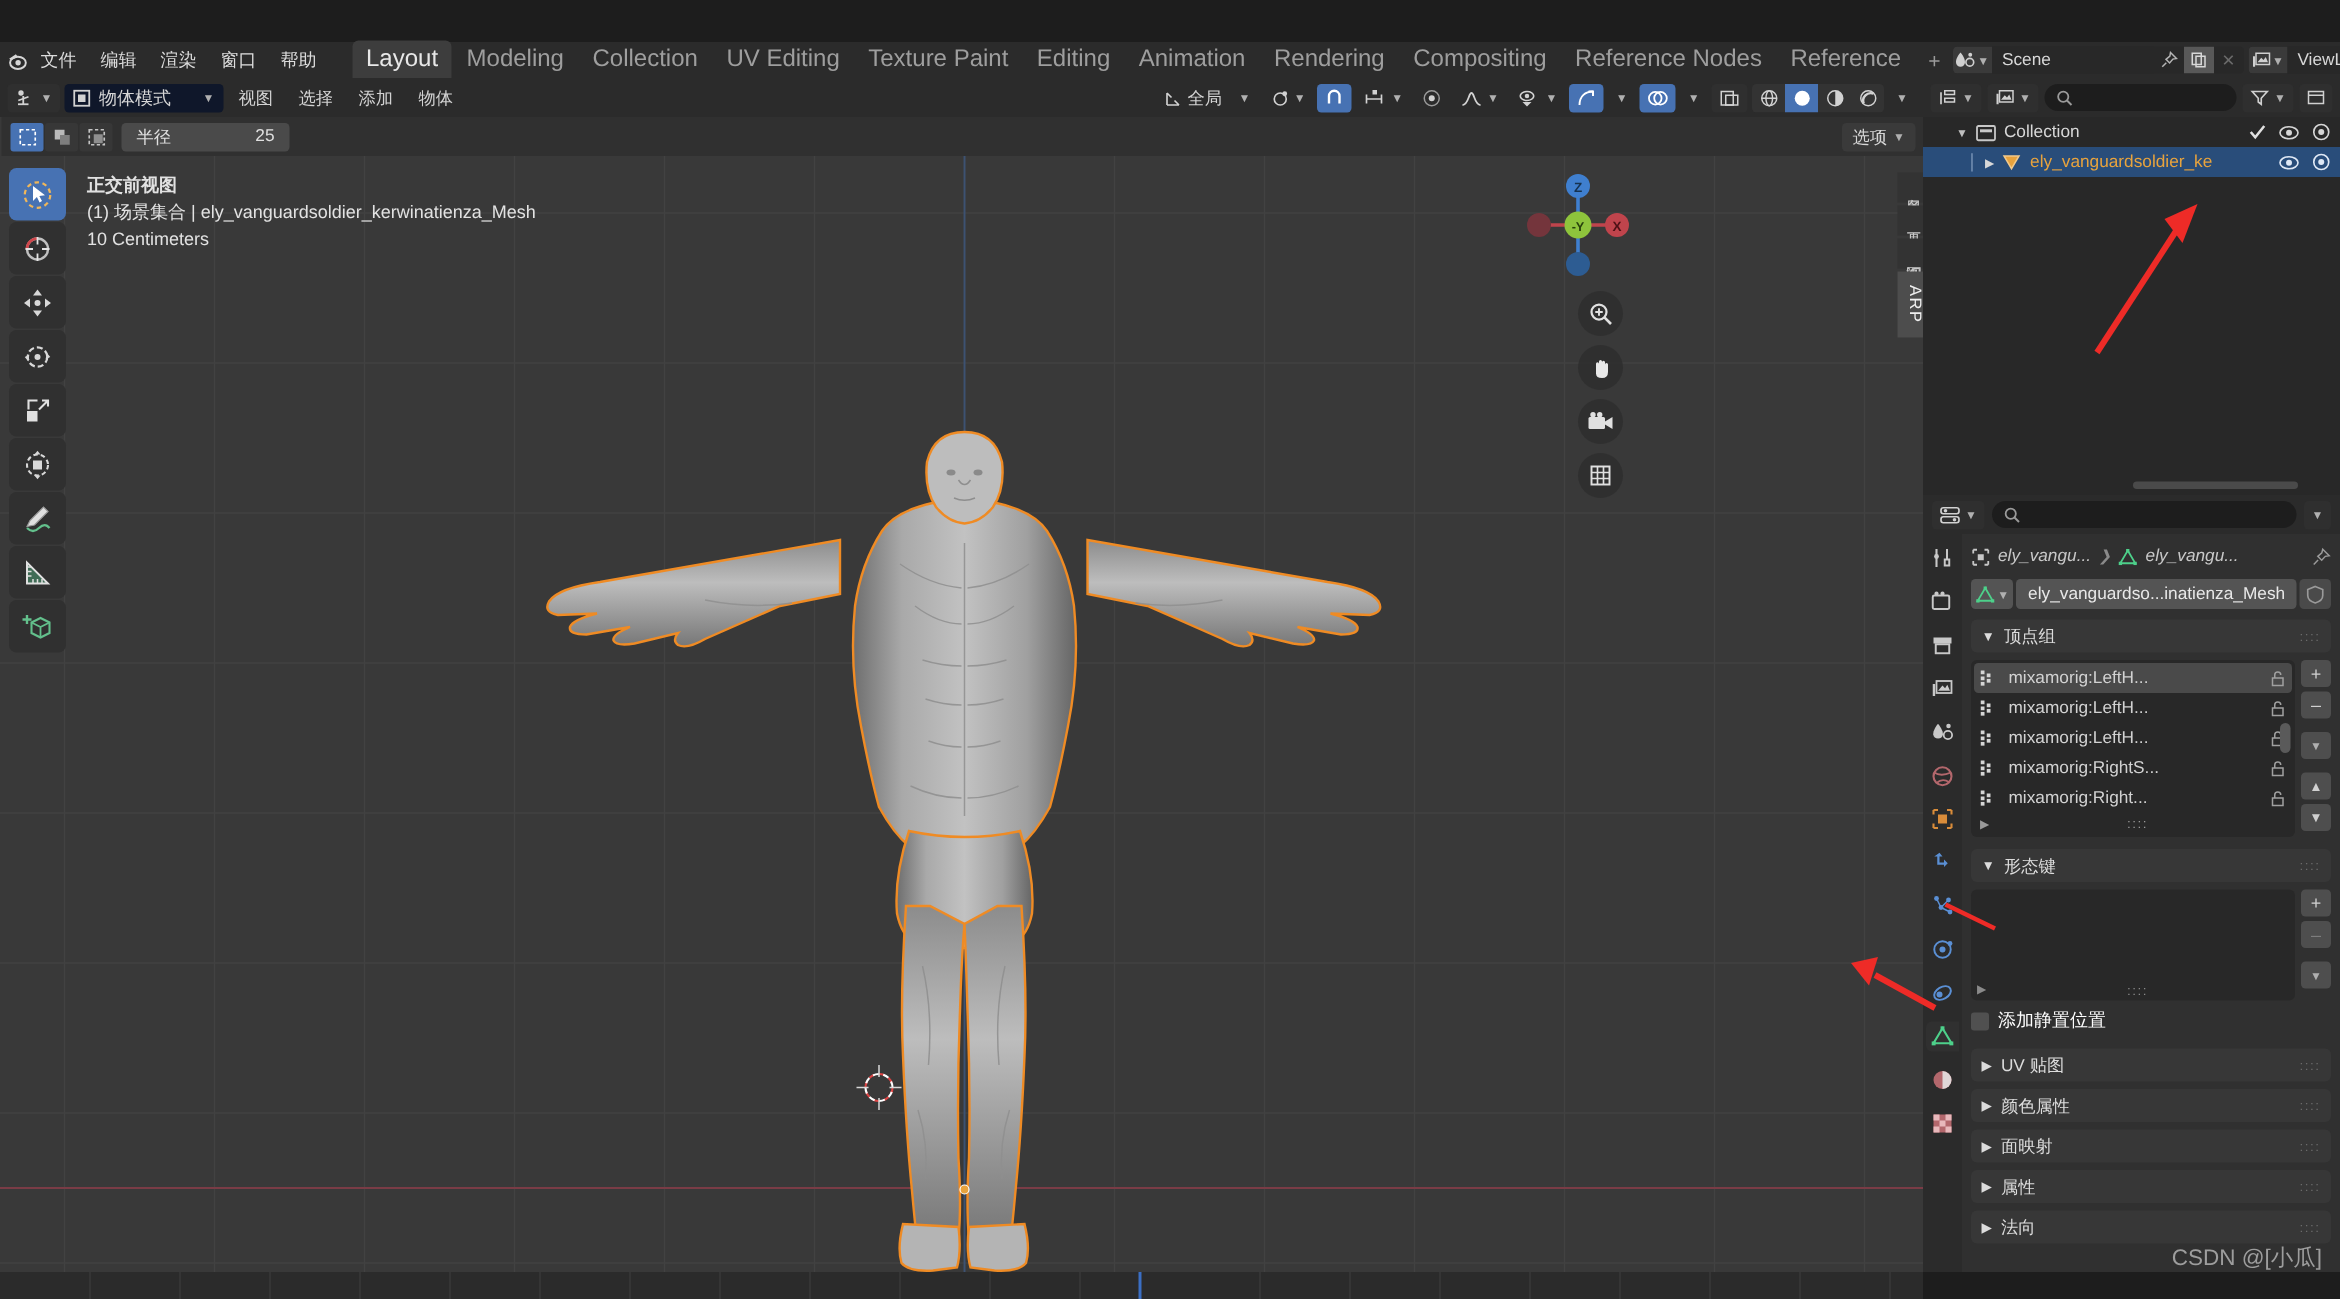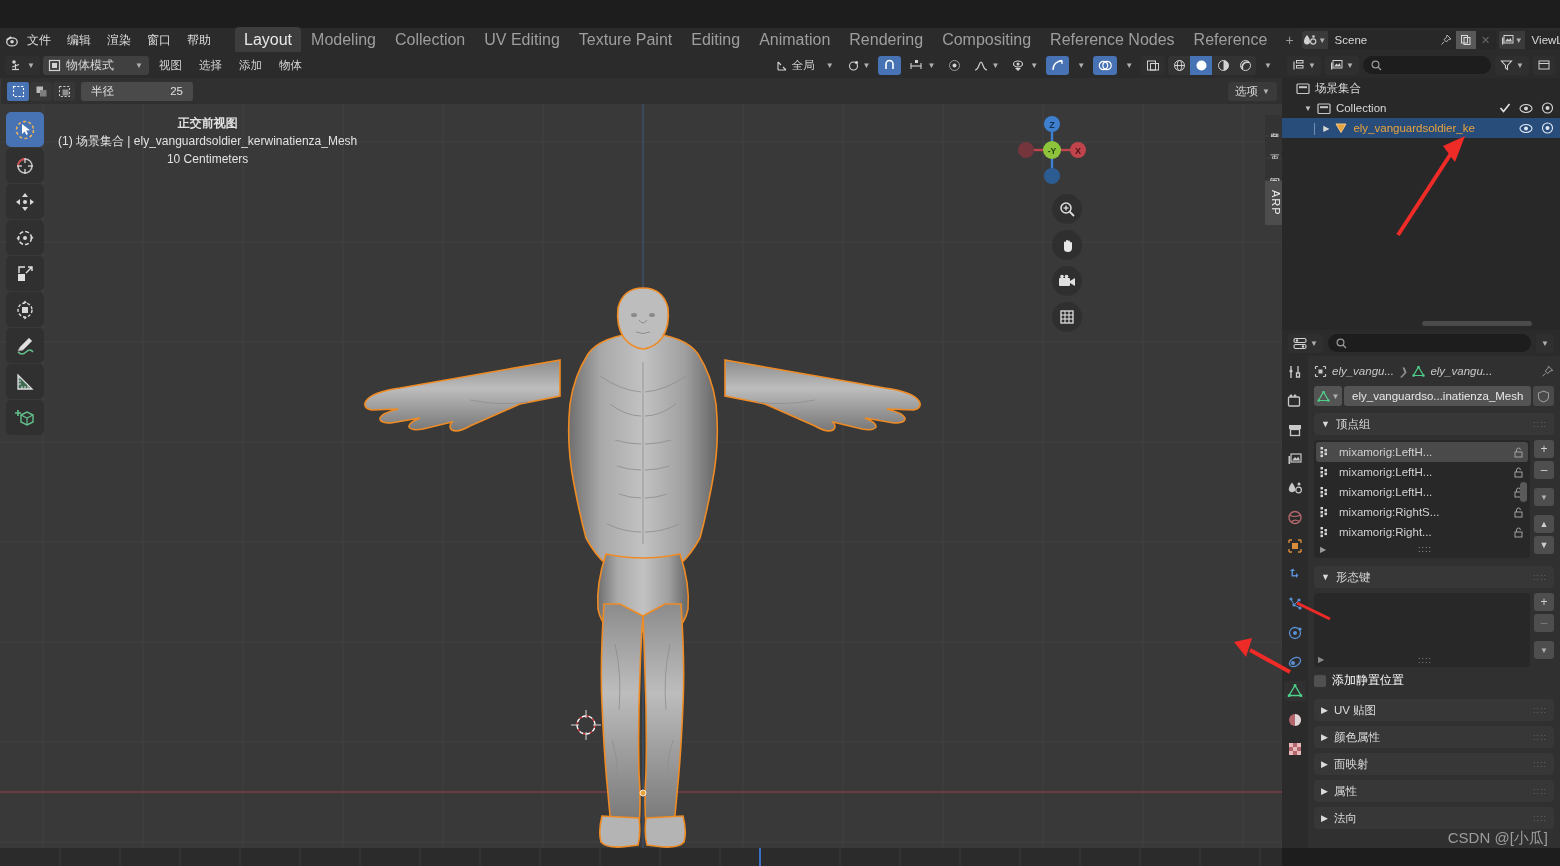--- a/index.html
+++ b/index.html
@@ -50,21 +50,21 @@
   .vp-header {
     position:absolute; left:0; top:0; width:1282px; height:26px;
     background:#2b2b2b; display:flex; align-items:center; padding:0 5px; gap:3px; z-index:6;
   }
   .vp-btn { height:19px; display:flex; align-items:center; gap:3px; padding:0 5px; background:#2f2f2f;
             border-radius:3px; color:#d2d2d2; font-size:11.5px; }
   .vp-btn.flat { background:transparent; }
   .vp-btn.on { background:#4772b3; }
   .vp-menu { padding:2px 7px; font-size:11.5px; color:#d2d2d2; border-radius:3px; }
   .mode-sel { display:flex; align-items:center; gap:5px; height:19px; padding:0 6px 0 5px;
-              background:#404040; border-radius:3px; min-width:106px; }
+              background:#0f172a; border-radius:3px; min-width:106px; }
   .caret { font-size:8px; color:#b0b0b0; }
   .seg { display:flex; height:19px; border-radius:3px; overflow:hidden; }
   .seg > div { width:22px; height:19px; background:#333; display:flex; align-items:center; justify-content:center;}
   .seg > div.active { background:#4772b3; }
   .vp-right { margin-left:auto; display:flex; align-items:center; gap:3px; }
 
   
   .tool-row {
     position:absolute; left:1px; top:26px; width:1282px; height:26px;
     background:#303030; display:flex; align-items:center; padding:0 6px; gap:6px; z-index:5;
@@ -74,21 +74,21 @@
   .tool-seg div.active { background:#4772b3; }
   .radius-field { display:flex; align-items:center; justify-content:space-between;
                   width:112px; height:19px; background:#4a4a4a; border-radius:3px; padding:0 10px;
                   font-size:11.5px; color:#e0e0e0; }
   .opt-btn { margin-left:auto; display:flex; align-items:center; gap:4px; height:19px; padding:0 7px;
              background:#3a3a3a; border-radius:3px; font-size:11.5px; }
 
   .vp-canvas { position:absolute; left:0; top:52px; width:1282px; height:744px;
                background:#393939; overflow:hidden; }
 
-  .vp-overlay-text { position:absolute; left:58px; top:62px; font-size:12px; color:#e2e2e2; line-height:18px; z-index:3;text-align:center;}
+  .vp-overlay-text { position:absolute; left:58px; top:62px; font-size:12px; color:#e2e2e2; line-height:18px; z-index:3;}
   .vp-overlay-text div:first-child { font-weight:bold; }
 
   
   .toolbar { position:absolute; left:6px; top:60px; width:38px; z-index:4;
              display:flex; flex-direction:column; gap:1px; }
   .tool { width:38px; height:35px; background:#303030; border-radius:5px;
           display:flex; align-items:center; justify-content:center; }
   .tool.active { background:#4772b3; }
 
   
@@ -876,27 +876,20 @@
         <span class="caret">▼</span>
       </div>
       <div class="vp-btn">
         <svg width="12" height="12" viewBox="0 0 12 12">
             <rect x="1" y="2" width="10" height="8" fill="none" stroke="#d0d0d0" stroke-width="1"></rect>
             <line x1="1" y1="4.5" x2="11" y2="4.5" stroke="#d0d0d0" stroke-width="1"></line>
           </svg>
       </div>
     </div>
 
-    <div class="ol-row" style="padding-left:14px">
-      <svg width="14" height="13" viewBox="0 0 14 13">
-          <rect x="1" y="2" width="12" height="9.5" rx="1" fill="none" stroke="#c8c8c8" stroke-width="1.2"></rect>
-          <rect x="3" y="4.2" width="8" height="2" fill="#c8c8c8"></rect>
-        </svg>
-      <span>场景集合</span>
-    </div>
 
     <div class="ol-row" style="padding-left:22px">
       <span style="font-size:8px;color:#c0c0c0">▼</span>
       <svg width="14" height="13" viewBox="0 0 14 13">
           <rect x="1" y="2" width="12" height="9.5" rx="1" fill="none" stroke="#c8c8c8" stroke-width="1.2"></rect>
           <rect x="3" y="4.2" width="8" height="2" fill="#c8c8c8"></rect>
         </svg>
       <span>Collection</span>
       <span class="right-icons">
         <span>

